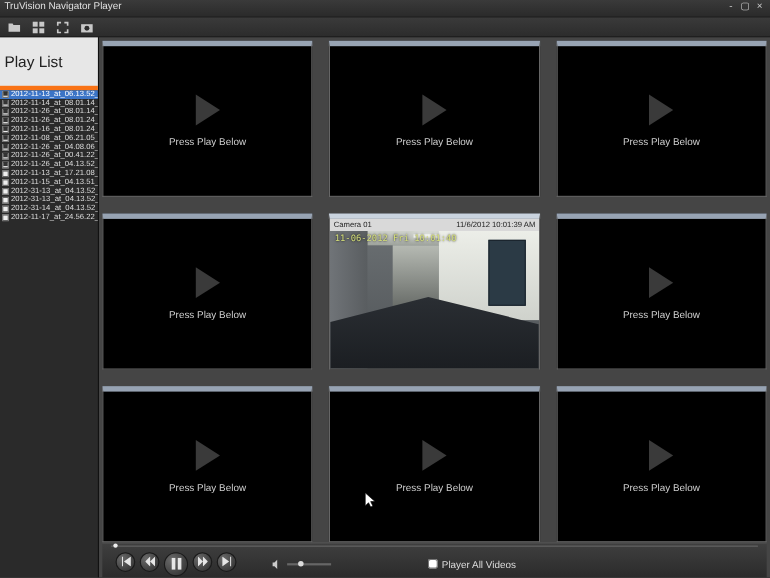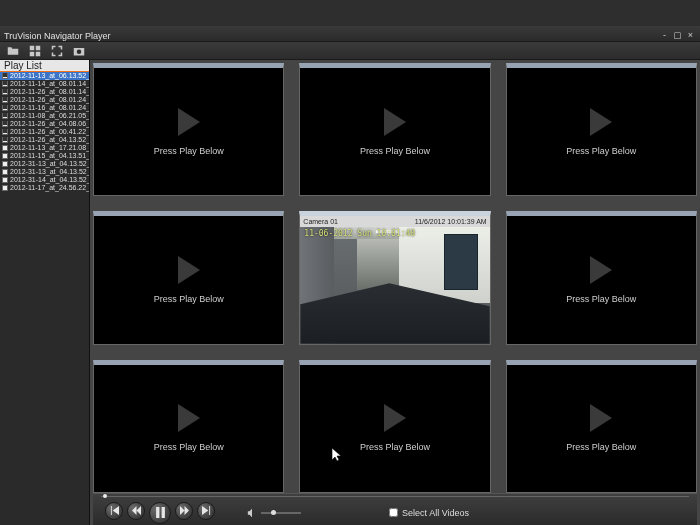--- a/index.html
+++ b/index.html
@@ -10,24 +10,23 @@
     font-size: 9px;
     color: #ddd;
     display: flex;
     flex-direction: column;
   }
   
   .titlebar {
     height: 16px;
     background: linear-gradient(#3a3a3a, #2a2a2a);
     display: flex;
-    align-items: flex-end;
+    align-items: flex-start;
     padding: 0 4px;
     border-bottom: 1px solid #1a1a1a;
-    margin-top: 26px;
   }
   .titlebar .title { font-size: 9px; color: #e0e0e0; }
   .titlebar .winbtns { margin-left: auto; display: flex; gap: 2px; }
   .winbtn { width: 11px; height: 11px; color: #ccc; font-size: 9px; line-height: 11px; text-align: center; cursor: pointer; }
   
   .toolbar {
     height: 18px;
     background: linear-gradient(#3a3a3a, #2c2c2c);
     display: flex;
     align-items: center;
@@ -43,23 +42,23 @@
   .sidebar {
     width: 90px;
     background: #2a2a2a;
     border-right: 1px solid #111;
     display: flex;
     flex-direction: column;
   }
   .sidebar-header {
     background: #e7e7e7;
     color: #222;
-    font-size: 10px;
-    padding: 0 4px;
-    border-bottom: 1px solid #f97316;
+    font-size: 14px;
+    padding: 14px 4px;
+    border-bottom: 4px solid #f97316;
   }
   .playlist {
     overflow: hidden;
     font-size: 7px;
     line-height: 8px;
   }
   .pl-item {
     display: flex;
     align-items: center;
     padding: 0 2px;
@@ -304,21 +303,21 @@
             <div class="hall">
               <div class="ceil"></div>
               <div class="lightbar"></div>
               <div class="wallL"></div>
               <div class="corridor"></div>
               <div class="wallR"></div>
               <div class="door"></div>
               <div class="floor"></div>
             </div>
           </div>
-          <div class="overlay-ts">11-06-2012 Sun 10:01:40</div>
+          <div class="overlay-ts">11-06-2012 Fri 10:01:40</div>
         </div>
         <div class="tile">
           <div class="playtri"></div>
           <div class="ppb">Press Play Below</div>
         </div>
         <div class="tile">
           <div class="playtri"></div>
           <div class="ppb">Press Play Below</div>
         </div>
         <div class="tile">
@@ -363,21 +362,21 @@
           </div>
       </div>
       <div class="vol">
         <svg viewBox="0 0 12 12">
             <path d="M1 4h2l3-3v10L3 8H1z"></path>
           </svg>
         <div class="voltrack"></div>
       </div>
       <label class="selectall">
         <input type="checkbox" style="">
-        <span>Select All Videos</span>
+        <span>Player All Videos</span>
       </label>
     </div>
   </div>
 </div>
 
 <div style="position: absolute; left: 332px; top: 448px; pointer-events: none;"><svg width="10" height="14" viewBox="0 0 10 14">
       <path d="M0 0 L0 12 L3 9 L5 13 L7 12 L5 8 L9 8 Z" fill="#fff" stroke="#000" stroke-width="0.6"></path>
     </svg></div>
 
 </body></html>

